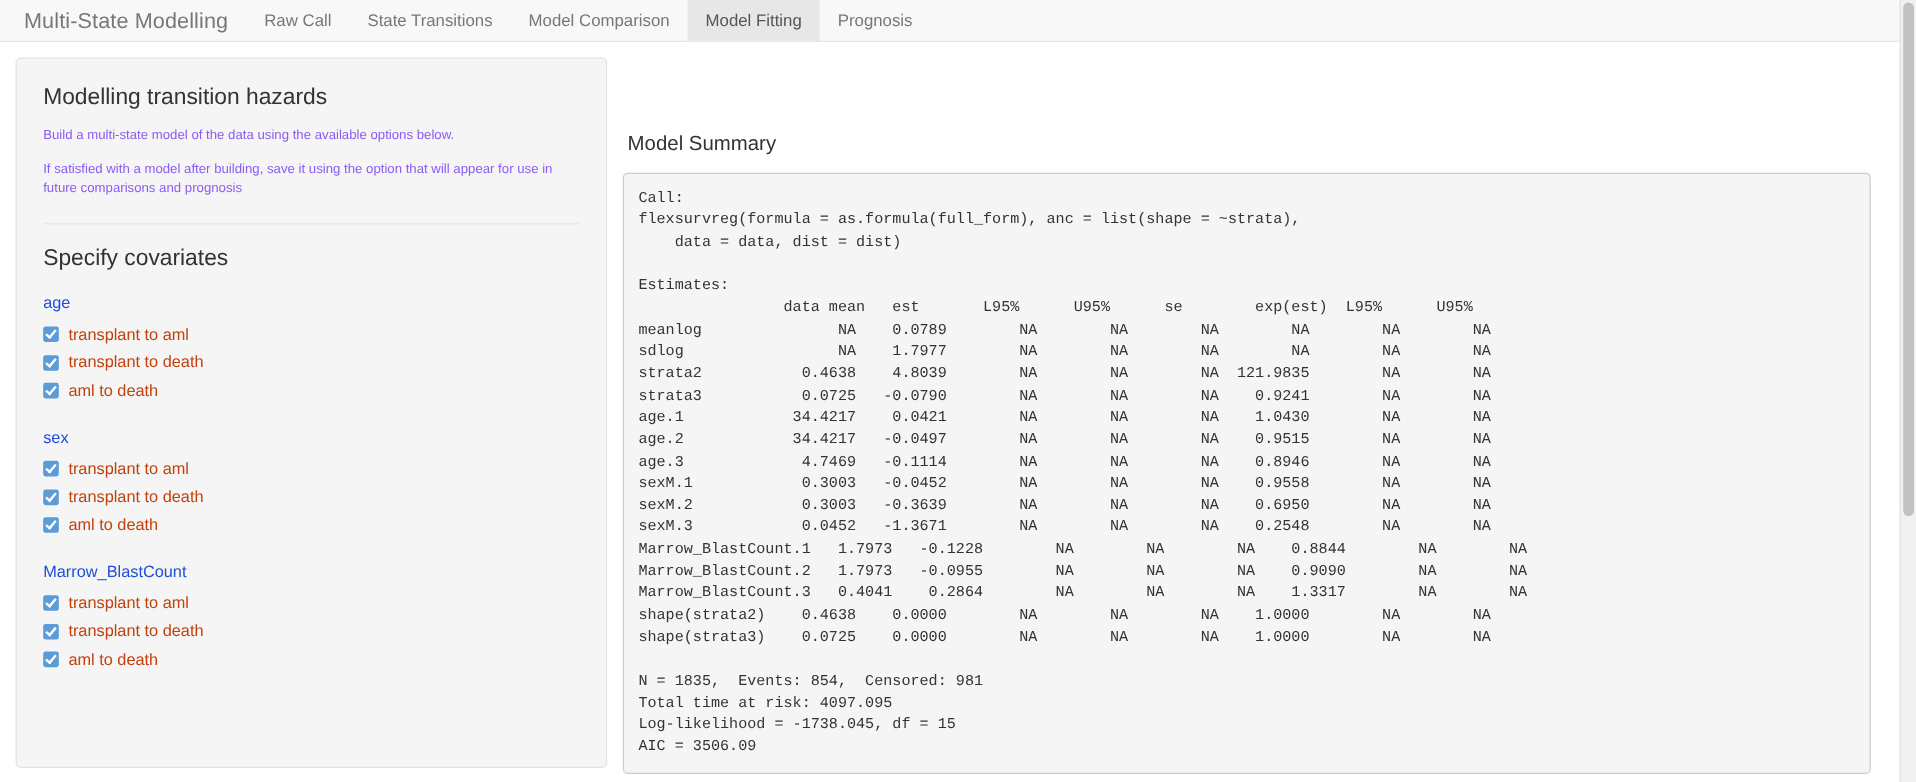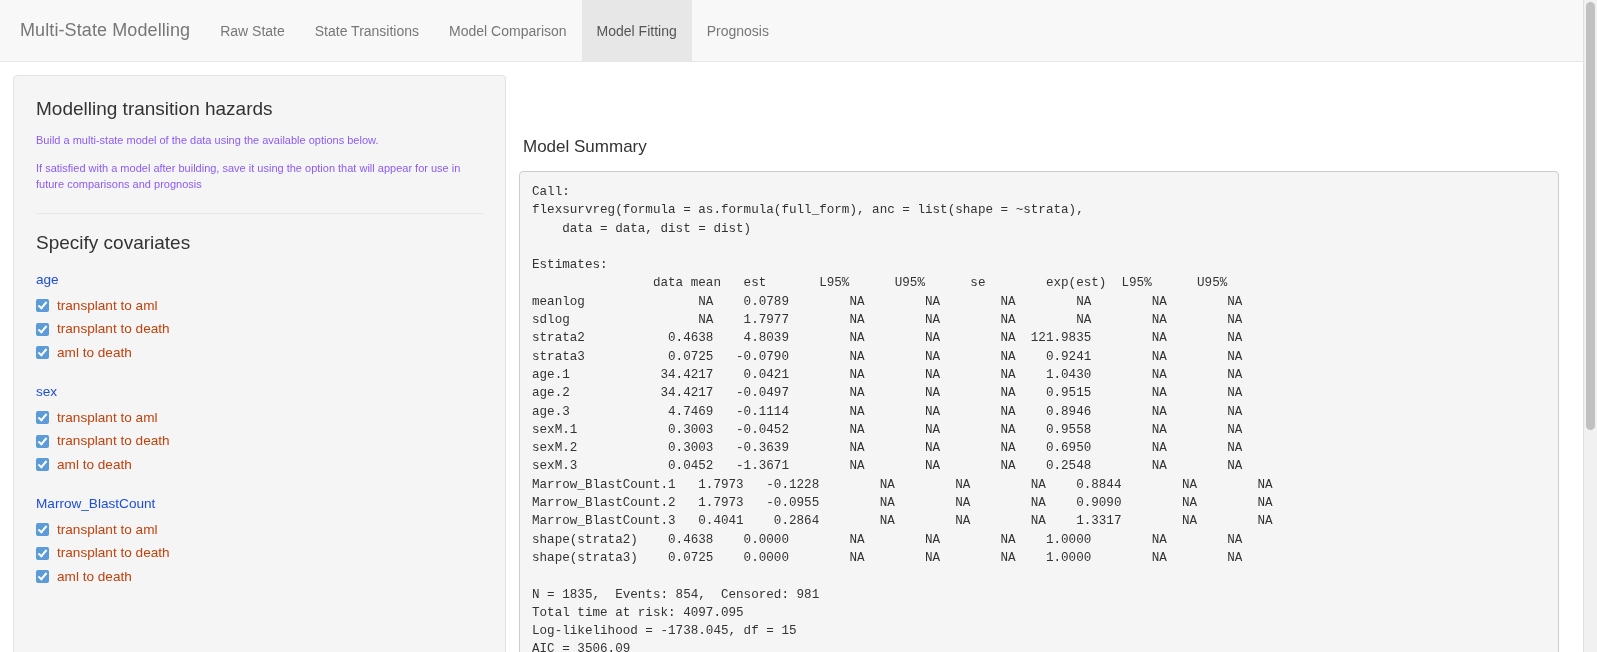--- a/index.html
+++ b/index.html
@@ -7,21 +7,21 @@
   html, body {
     margin: 0; padding: 0;
     width: 1597px; height: 652px;
     overflow: hidden;
     background: #ffffff;
     font-family: "Liberation Sans", sans-serif;
   }
 
   
   .navbar {
-    height: 62px;
+    height: 35px;
     background: #f8f8f8;
     border-bottom: 1px solid #e7e7e7;
     display: flex;
     align-items: stretch;
     width: 1583px;
   }
   .brand {
     display: flex; align-items: center;
     padding: 0 15px 0 20px;
     font-size: 18px;
@@ -172,21 +172,21 @@
     border-radius: 5px;
     background: #c1c1c1;
   }
 </style>
 </head>
 <body>
 
 <div class="navbar">
   <div class="brand">Multi-State Modelling</div>
   <div class="nav-tabs">
-    <a class="nav-tab">Raw State</a>
+    <a class="nav-tab">Raw Call</a>
     <a class="nav-tab">State Transitions</a>
     <a class="nav-tab">Model Comparison</a>
     <a class="nav-tab active">Model Fitting</a>
     <a class="nav-tab">Prognosis</a>
   </div>
 </div>
 
 <div class="page">
 
   <div class="sidebar-col">

